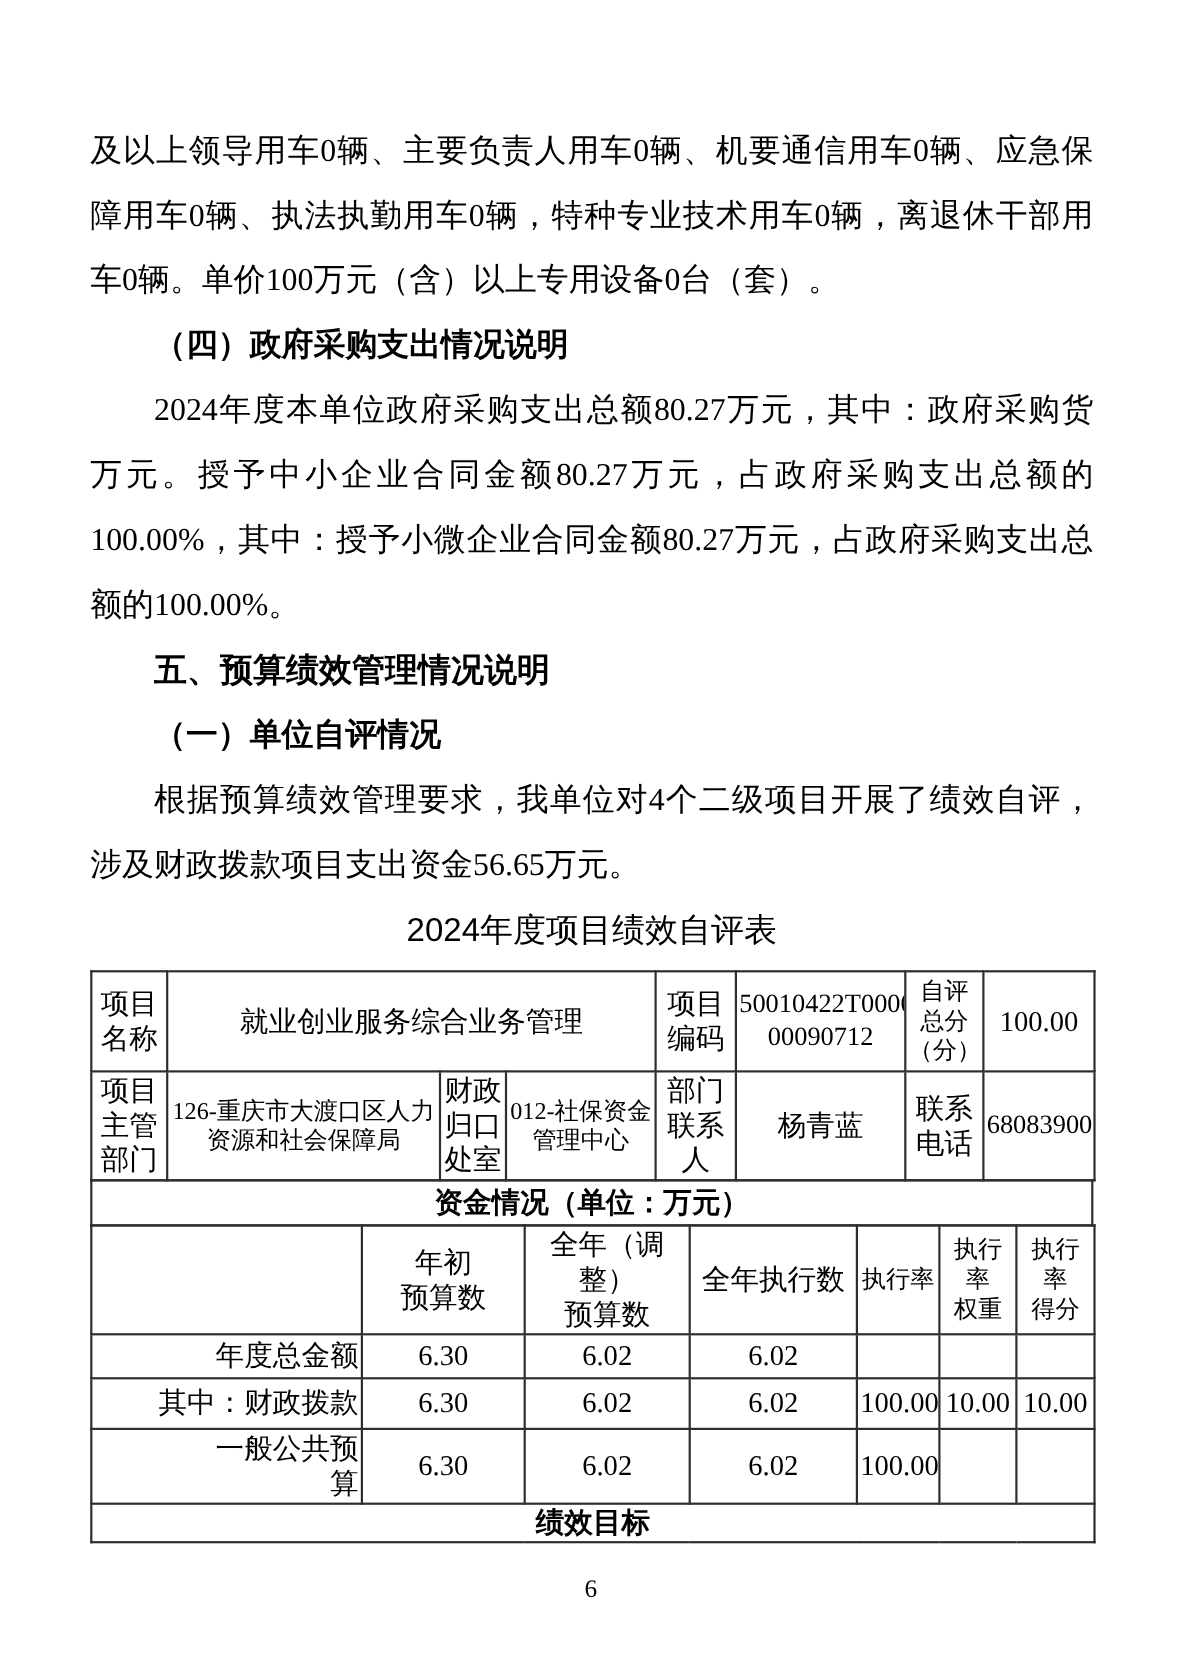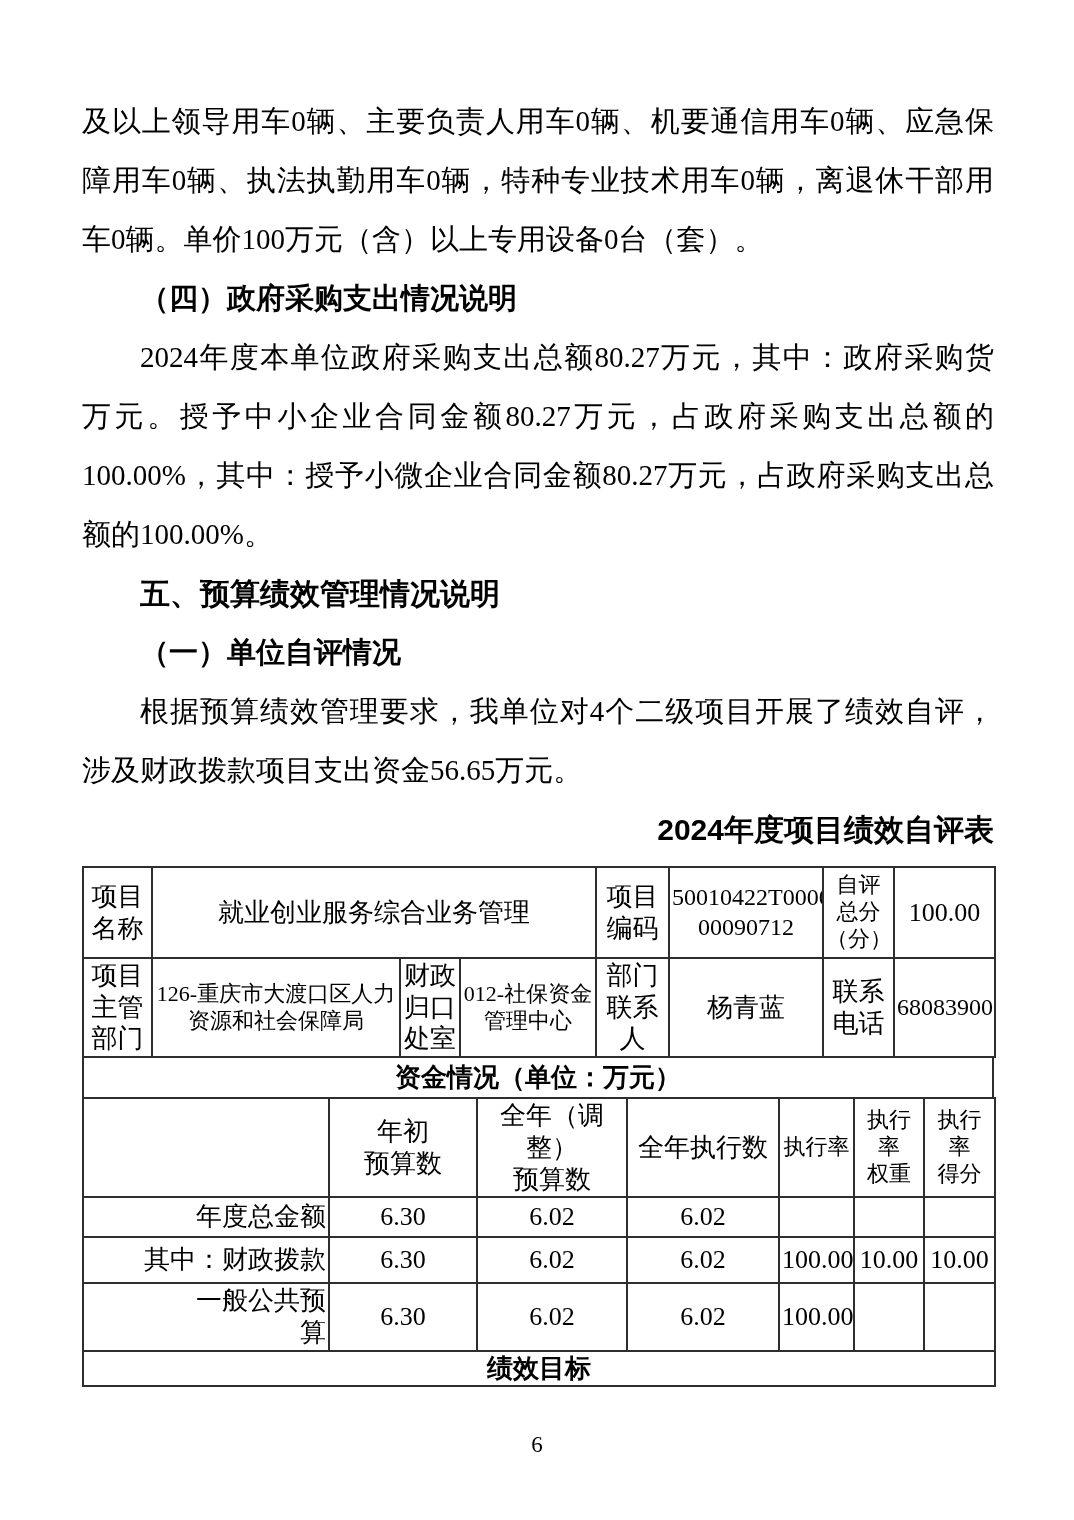--- a/index.html
+++ b/index.html
@@ -9,43 +9,43 @@
     width: 1074px;
     height: 1520px;
     background: #ffffff;
     font-family: "Liberation Serif", "DejaVu Serif", serif;
     color: #000000;
     overflow: hidden;
   }
   .content {
     position: absolute;
     left: 82px;
-    top: 92px;
+    top: 108px;
     width: 912px;
   }
   .line {
     height: 59px;
     line-height: 59px;
     font-size: 29px;
     white-space: normal;
     overflow: visible;
   }
   .jc { text-align: justify; text-align-last: justify; }
   .indent { padding-left: 58px; }
   .h-kai { font-weight: bold; }
   .h-hei {
     font-weight: bold;
     font-family: "Liberation Sans", "DejaVu Sans", sans-serif;
     font-size: 30px;
   }
   .doc-title {
     height: 59px;
     line-height: 59px;
-    text-align: right;
-    font-weight: bold;
+    text-align: center;
+    font-weight: normal;
     font-family: "Liberation Sans", "DejaVu Sans", sans-serif;
     font-size: 30px;
   }
   .tblwrap { margin-top: 7px; }
   table { border-collapse: collapse; table-layout: fixed; width: 912px; }
   .t2, .t3 { margin-top: -2px; }
   td {
     border: 2px solid #2e2e2e;
     text-align: center;
     vertical-align: middle;

